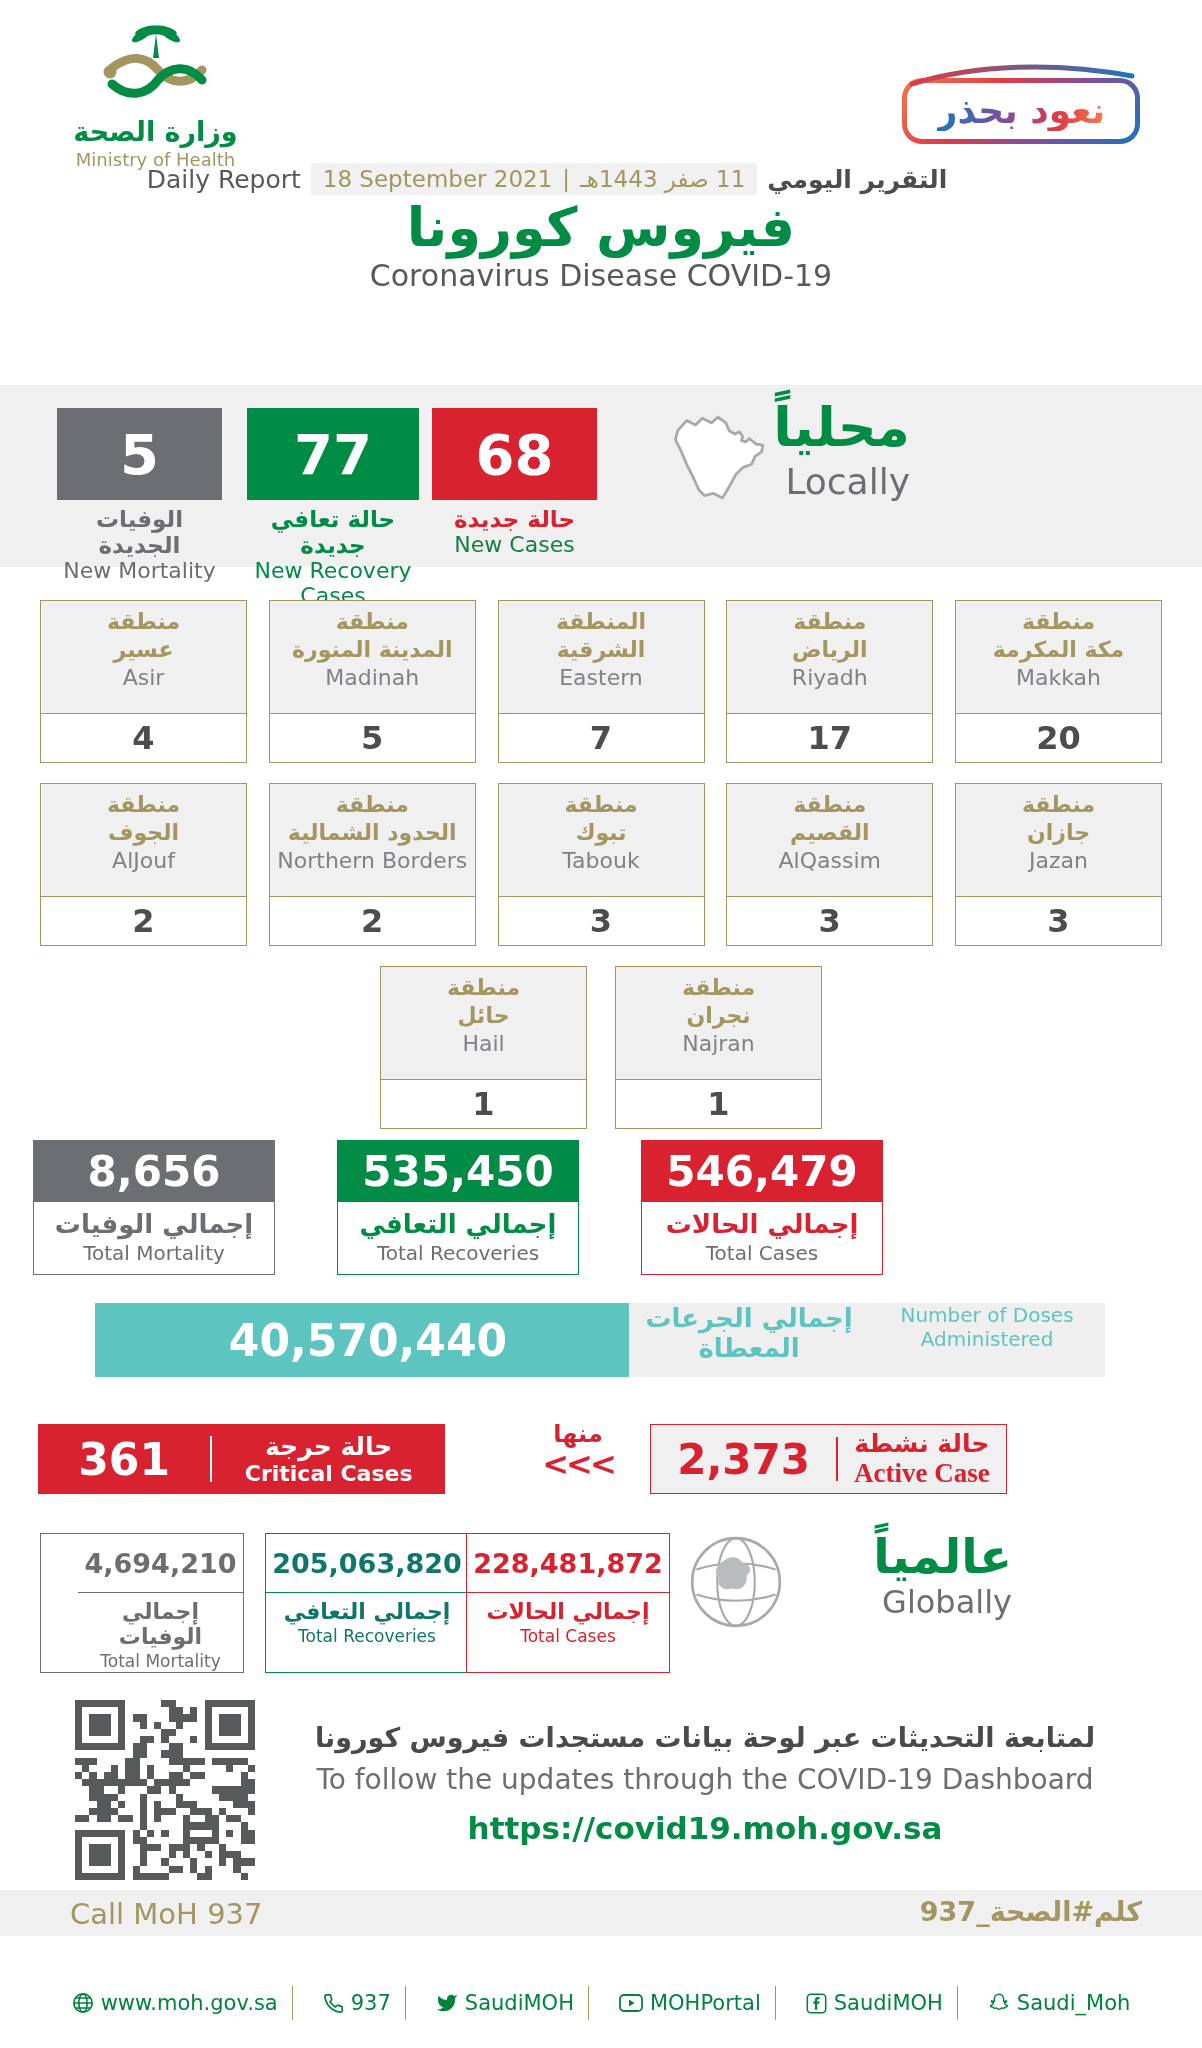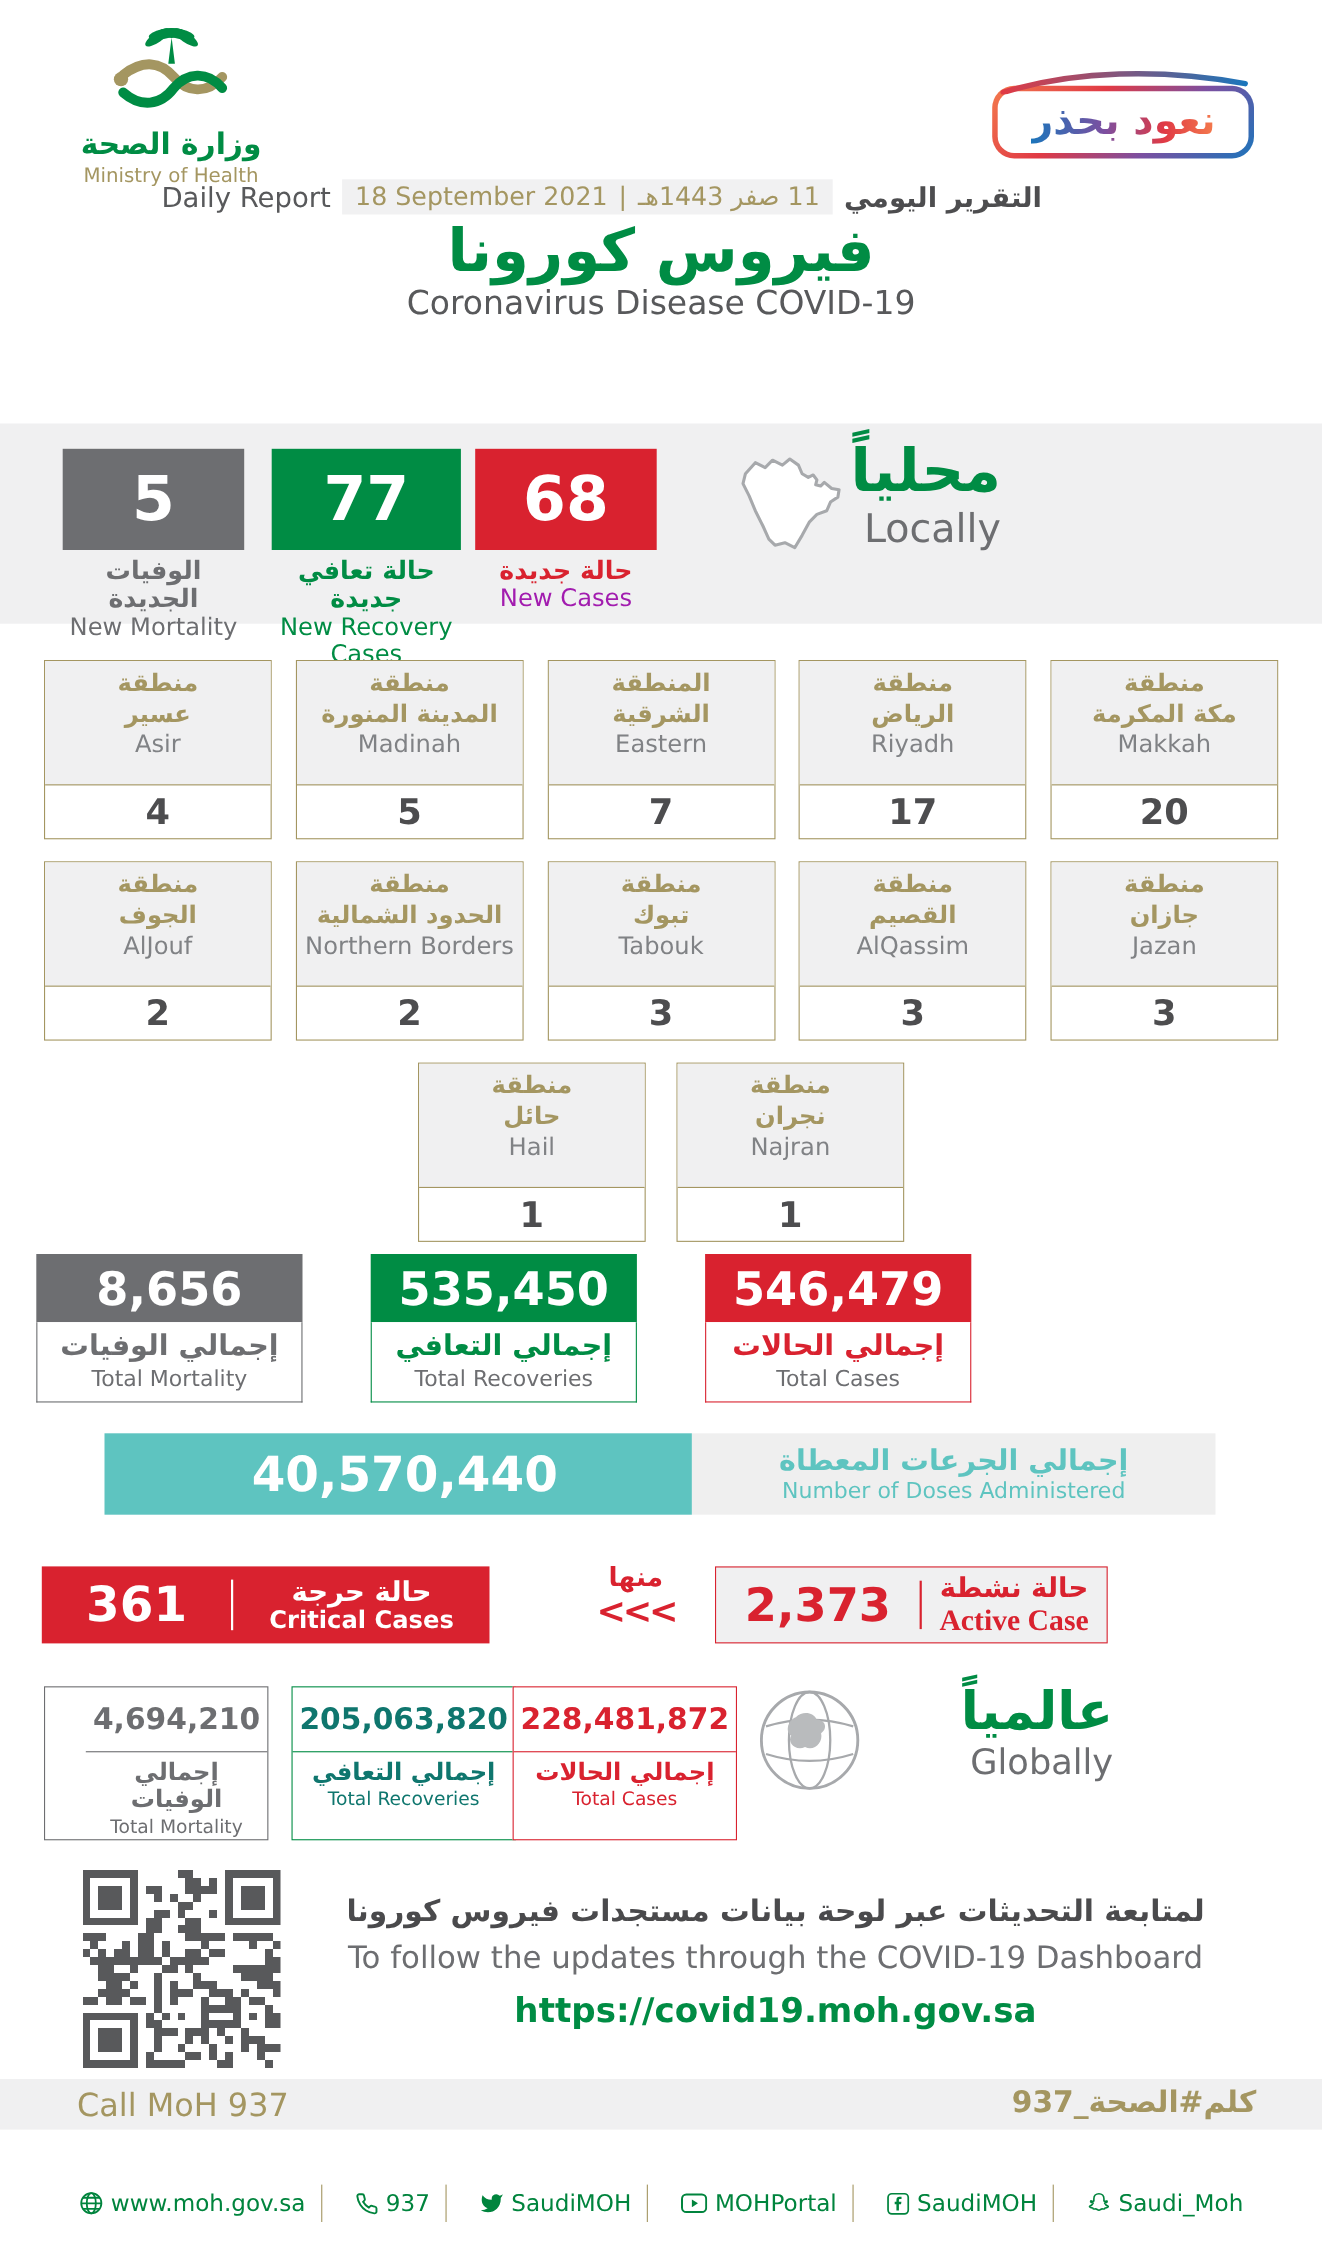--- a/index.html
+++ b/index.html
@@ -53,21 +53,21 @@
   .total-box{position:absolute;top:1140px;width:242px;text-align:center;}
   .total-num{height:62px;display:flex;align-items:center;justify-content:center;
       color:#fff;font-size:42px;font-weight:bold;}
   .total-body{border:1px solid;border-top:none;background:#fff;padding:7px 4px 9px 4px;}
   .total-ar{font-size:26px;font-weight:bold;direction:rtl;}
   .total-en{font-size:20px;color:#6D6E71;margin-top:2px;}
   
   .doses{top:1303px;left:95px;width:1010px;height:74px;display:flex;}
   .doses-num{background:#5EC4C0;width:522px;display:flex;align-items:center;
       justify-content:center;color:#fff;font-size:44px;font-weight:bold;padding-left:12px;}
-  .doses-lab{background:#EFEFEF;flex:1;display:flex;flex-direction:column;
+  .doses-lab{background:#EFEFEF;flex:1;display:flex;flex-direction:row;
       justify-content:center;text-align:center;color:#5EC4C0;}
   .doses-ar{font-size:26px;font-weight:bold;direction:rtl;}
   .doses-en{font-size:20px;}
   
   .critical{top:1424px;left:38px;width:407px;height:70px;background:#D9222F;color:#fff;
       display:flex;align-items:center;}
   .crit-num{flex:1;text-align:center;font-size:44px;font-weight:bold;}
   .crit-div{width:2px;height:46px;background:#fff;}
   .crit-labs{flex:1.35;text-align:center;}
   .crit-ar{font-size:25px;font-weight:bold;direction:rtl;}
@@ -171,21 +171,21 @@
     <div class="stat-lab-en" style="color:#6D6E71;">New Mortality</div>
   </div>
   <div class="stat" style="left:247px;width:172px;">
     <div class="stat-box" style="background:#008C44;">77</div>
     <div class="stat-lab-ar" style="color:#008C44;" dir="rtl">حالة تعافي جديدة</div>
     <div class="stat-lab-en" style="color:#008C44;">New Recovery Cases</div>
   </div>
   <div class="stat" style="left:432px;">
     <div class="stat-box" style="background:#D9222F;">68</div>
     <div class="stat-lab-ar" style="color:#D9222F;" dir="rtl">حالة جديدة</div>
-    <div class="stat-lab-en" style="color:#a21caf;">New Cases</div>
+    <div class="stat-lab-en" style="color:#15803d;">New Cases</div>
   </div>
 </div>
 <div class="abs map-wrap">
   <svg width="112" height="118" viewBox="0 0 100 95" class="icon-svg">
     <path d="M14,24 L22,15 L30,19 L36,13 L44,17 L50,12 L57,17 L60,24 L65,27 L69,25 L72,29 L71,33 L75,34 L78,31 L84,36 L90,37 L89,43 L83,47 L80,54 L72,57 L66,63 L60,74 L54,84 L46,80 L38,82 L33,77 L28,66 L22,54 L17,42 L12,32 Z" fill="#fff" stroke="#A7A9AC" stroke-width="2.5" stroke-linejoin="round"></path>
   </svg>
 </div>
 <div class="abs locally-head">
   <div class="locally-ar" dir="rtl">محلياً</div>
   <div class="locally-en">Locally</div>

